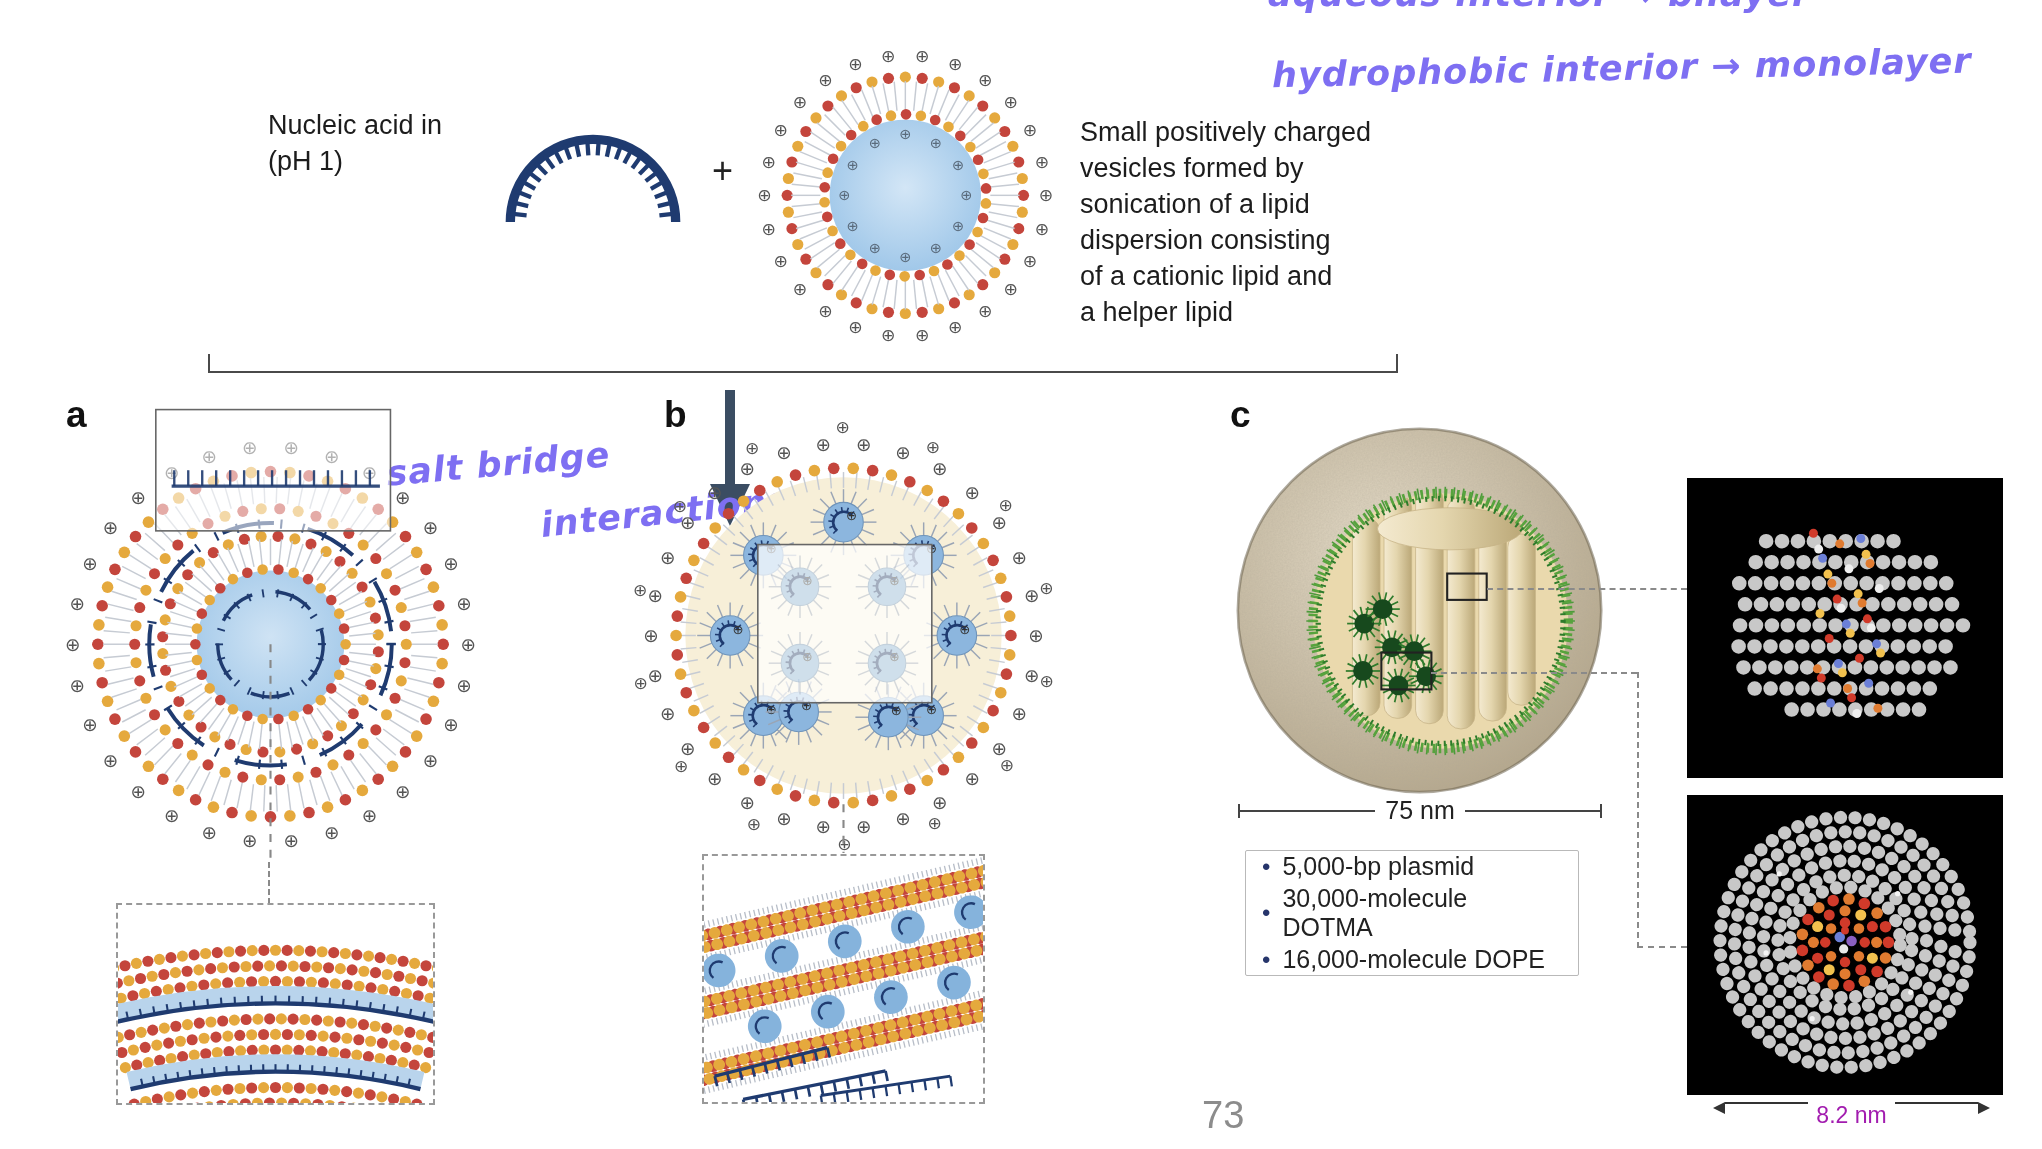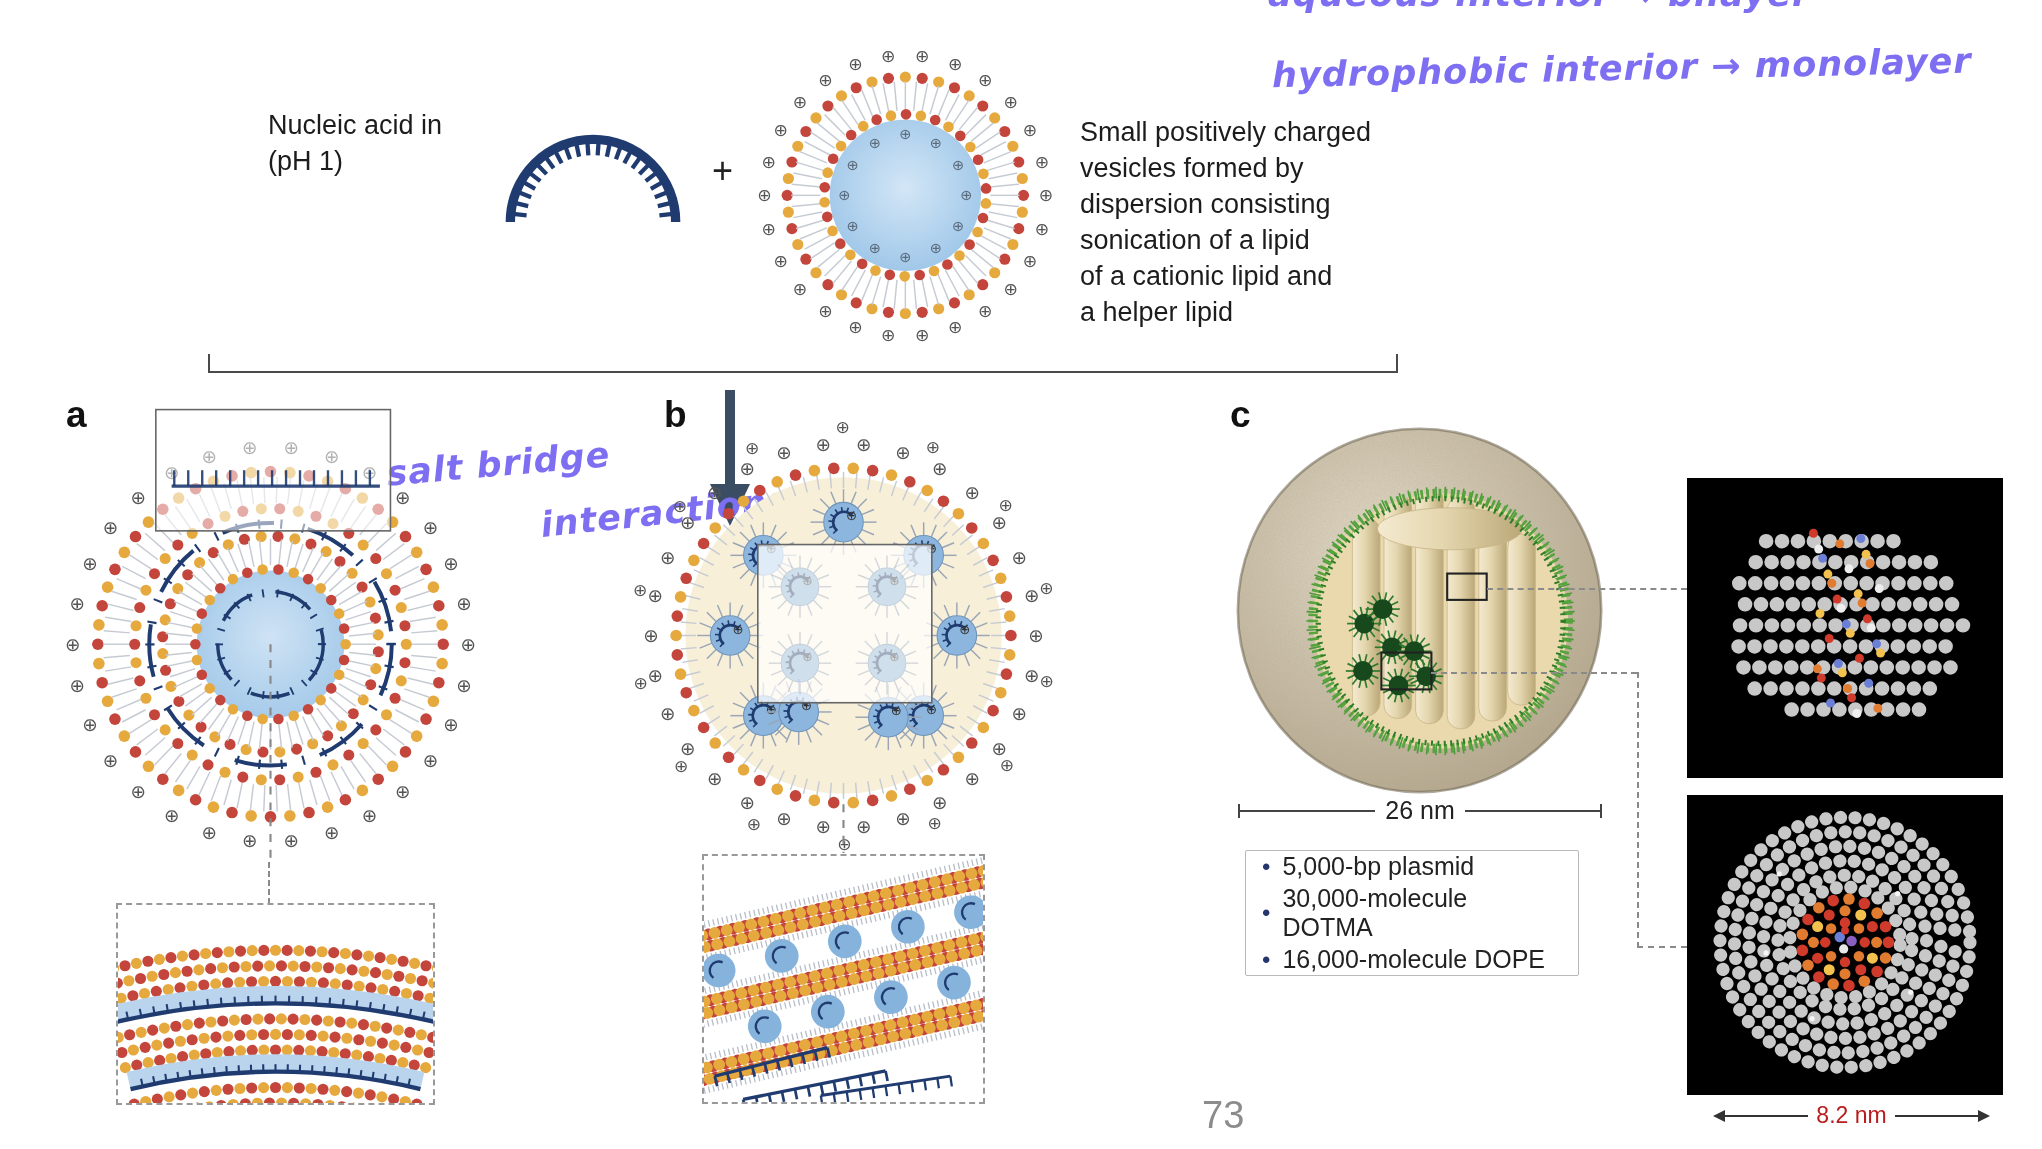--- a/index.html
+++ b/index.html
@@ -11,21 +11,21 @@
   .panel-letter{font-size:37px;font-weight:bold;color:#111;}
   .ink{font-family:"DejaVu Sans",sans-serif;font-style:italic;font-weight:700;letter-spacing:1px;white-space:nowrap;}
   .dashedbox{border:2px dashed #999;background:#fff;}
   .dash-v{border-left:2px dashed #8a8a8a;width:0;}
   .dash-h{border-top:2px dashed #8a8a8a;height:0;}
   .blackpanel{background:#000;}
   .scalebar{display:flex;align-items:center;color:#222;}
   .scalebar .tick{width:2px;height:14px;background:#444;}
   .scalebar .line{flex:1;border-top:2px solid #444;height:0;}
   .scalebar .lbl{margin:0 10px;font-size:25px;white-space:nowrap;}
-  .arrowbar{display:flex;align-items:center;color:#b91c1c;}
+  .arrowbar{display:flex;color:#a21caf;}
   .arrowbar .ah-l{width:0;height:0;border-top:6px solid transparent;border-bottom:6px solid transparent;border-right:12px solid #333;}
   .arrowbar .ah-r{width:0;height:0;border-top:6px solid transparent;border-bottom:6px solid transparent;border-left:12px solid #333;}
   .arrowbar .line{flex:1;border-top:2px solid #333;height:0;}
   .arrowbar .lbl{margin:0 8px;font-size:23px;white-space:nowrap;}
   .legend{border:1.5px solid #b9b9b9;background:#fff;padding:12px 16px;display:flex;flex-direction:column;justify-content:center;gap:3px;border-radius:2px;}
   .legend .row{display:flex;align-items:center;font-size:25px;color:#222;}
   .legend .b{color:#26356b;margin-right:12px;font-size:24px;}
   .clip{overflow:hidden;}
   .pagenum{font-size:38px;color:#8c8c8c;text-align:center;}
 </style>
@@ -257,22 +257,22 @@
         <text x="94.0" y="77.2" font-size="11" fill="#5a6b7c" text-anchor="middle" font-family="DejaVu Sans, sans-serif" dy="0.35em">⊕</text>
         <text x="117.0" y="71.0" font-size="11" fill="#5a6b7c" text-anchor="middle" font-family="DejaVu Sans, sans-serif" dy="0.35em">⊕</text>
         <text x="140.0" y="77.2" font-size="11" fill="#5a6b7c" text-anchor="middle" font-family="DejaVu Sans, sans-serif" dy="0.35em">⊕</text>
         <text x="156.8" y="94.0" font-size="11" fill="#5a6b7c" text-anchor="middle" font-family="DejaVu Sans, sans-serif" dy="0.35em">⊕</text>
       </svg>
   </div>
 
   <div class="abs figtext" style="left:1080px;top:102px;width:400px;margin-top:13px;">
     <div>Small positively charged</div>
     <div>vesicles formed by</div>
+    <div>sonication of a lipid</div>
     <div>dispersion consisting</div>
-    <div>sonication of a lipid</div>
     <div>of a cationic lipid and</div>
     <div>a helper lipid</div>
   </div>
 
   <svg class="abs" style="left:208px;top:352px;" width="1190" height="22">
     <polyline points="1,2 1,20 1189,20 1189,2" fill="none" stroke="#4a4a4a" stroke-width="2"></polyline>
   </svg>
 
   <div class="abs" style="left:702px;top:390px;">
     <svg id="svg-arrow" viewBox="0 0 56 140" width="56" height="140">
@@ -1908,21 +1908,21 @@
         </g>
         <circle cx="147" cy="140" r="138" fill="none" stroke="rgba(110,100,80,0.55)" stroke-width="2"></circle>
         <rect x="168" y="112" width="30" height="20" fill="none" stroke="#222" stroke-width="1.6"></rect>
         <rect x="118" y="172" width="38" height="28" fill="none" stroke="#222" stroke-width="1.6"></rect>
       </svg>
   </div>
 
   <div class="abs scalebar" style="left:1238px;top:796px;width:364px;">
     <div class="tick"></div>
     <div class="line"></div>
-    <div class="lbl">26 nm</div>
+    <div class="lbl">75 nm</div>
     <div class="line"></div>
     <div class="tick"></div>
   </div>
 
   <div class="abs legend" style="left:1245px;top:850px;width:334px;height:126px;">
     <div class="row">
       <span class="b">•</span>
       <span>5,000-bp plasmid</span>
     </div>
     <div class="row">

